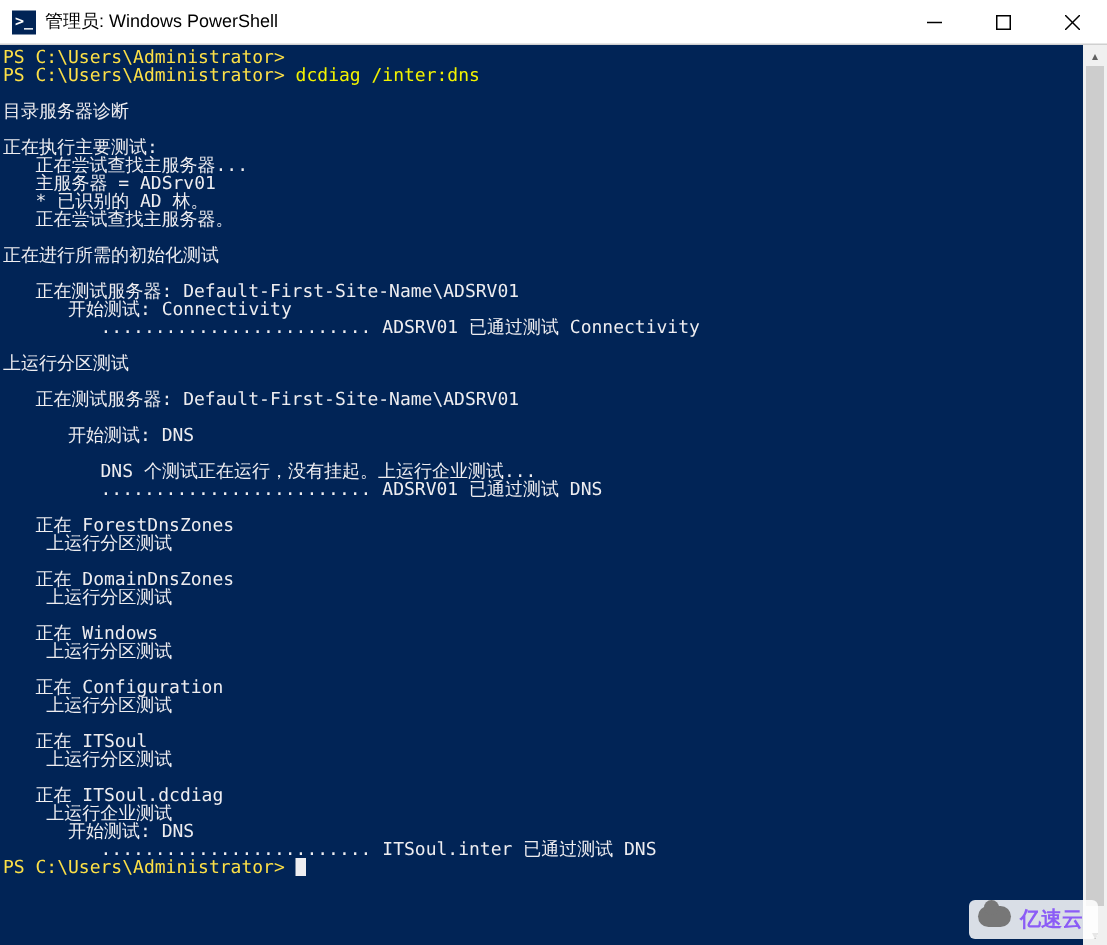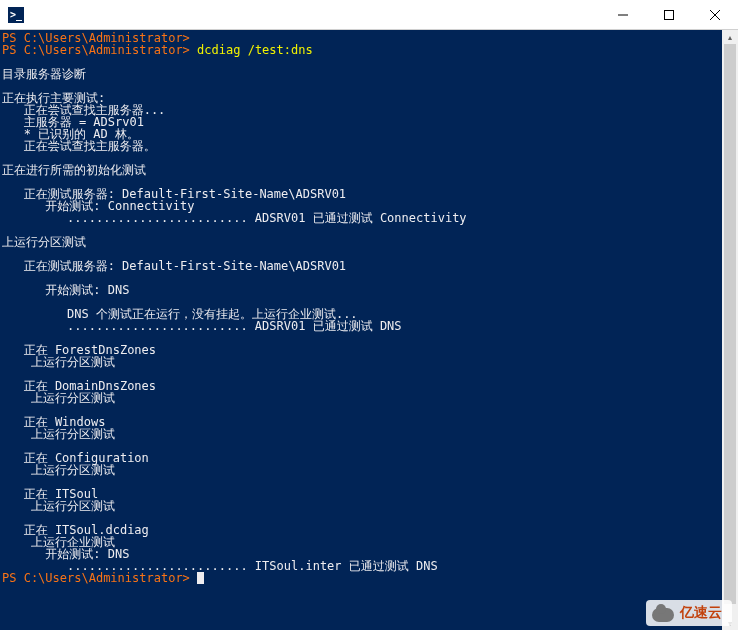--- a/index.html
+++ b/index.html
@@ -67,40 +67,40 @@
       border-radius: 0;
     }
     .scrollbar .arrow {
       position: absolute;
       width: 16px; height: 14px;
       display: flex; align-items:center; justify-content:center;
       font-size: 8px; color: #606060;
     }
     .scrollbar .arrow.up { top: 0; }
     .scrollbar .arrow.down { bottom: 0; }
-    .prompt { color: #f97316; }
+    .prompt { color: #fde047; }
     .cmd { color: #f2f200; }
     .cursor {
       display: inline-block;
       width: 7px; height: 12px;
       background: #eeedf0;
       vertical-align: bottom;
     }
     .watermark {
       position: absolute;
       right: 6px; bottom: 4px;
       background: rgba(255,255,255,0.85);
       border-radius: 4px;
       padding: 4px 10px 4px 6px;
       display: flex;
-      align-items: flex-end;
+      align-items: flex-start;
       gap: 6px;
       font-size: 14px;
       font-weight: bold;
-      color: #c2410c;
+      color: #8b5cf6;
     }
     .watermark .cloud {
       width: 22px; height: 14px;
       background: #777;
       border-radius: 8px;
       position: relative;
     }
     .watermark .cloud::before {
       content: "";
       position: absolute;
@@ -109,41 +109,42 @@
       border-radius: 50%;
       top: -4px; left: 4px;
     }
   </style>
 </head>
 <body>
 
 <div class="wrapper">
   <div class="titlebar">
     <span class="icon">&gt;_</span>
+    <span class="title">管理员: Windows PowerShell</span>
     <span class="spacer"></span>
     <button class="win-btn">
       <svg viewBox="0 0 10 10">
           <line x1="0" y1="5" x2="10" y2="5" stroke="#000" stroke-width="1"></line>
         </svg>
     </button>
     <button class="win-btn">
       <svg viewBox="0 0 10 10">
           <rect x="0.5" y="0.5" width="9" height="9" fill="none" stroke="#000" stroke-width="1"></rect>
         </svg>
     </button>
     <button class="win-btn">
       <svg viewBox="0 0 10 10">
           <line x1="0" y1="0" x2="10" y2="10" stroke="#000" stroke-width="1"></line>
           <line x1="10" y1="0" x2="0" y2="10" stroke="#000" stroke-width="1"></line>
         </svg>
     </button>
   </div>
 
   <div class="console"><span class="prompt">PS C:\Users\Administrator&gt;</span>
-<span class="prompt">PS C:\Users\Administrator&gt;</span> <span class="cmd">dcdiag /test:dns</span>
+<span class="prompt">PS C:\Users\Administrator&gt;</span> <span class="cmd">dcdiag /inter:dns</span>
 
 <span>目录服务器诊断</span>
 
 <span>正在执行主要测试:</span>
 <span>   正在尝试查找主服务器...</span>
 <span>   主服务器 = ADSrv01</span>
 <span>   * 已识别的 AD 林。</span>
 <span>   正在尝试查找主服务器。</span>
 
 <span>正在进行所需的初始化测试</span>

